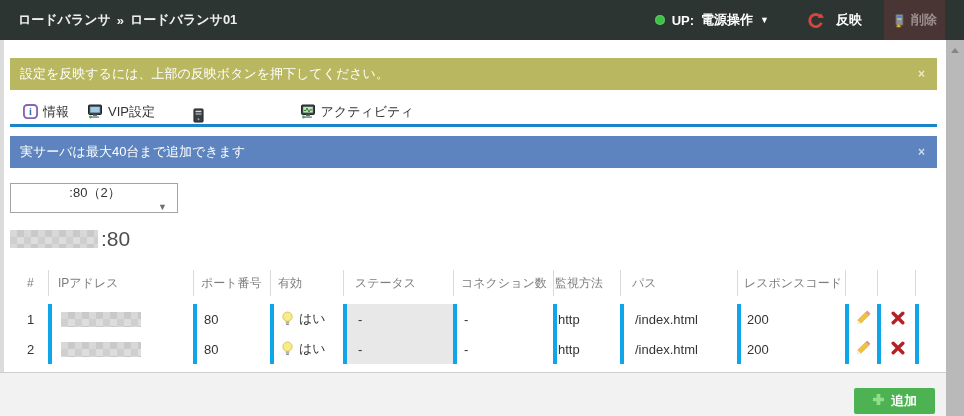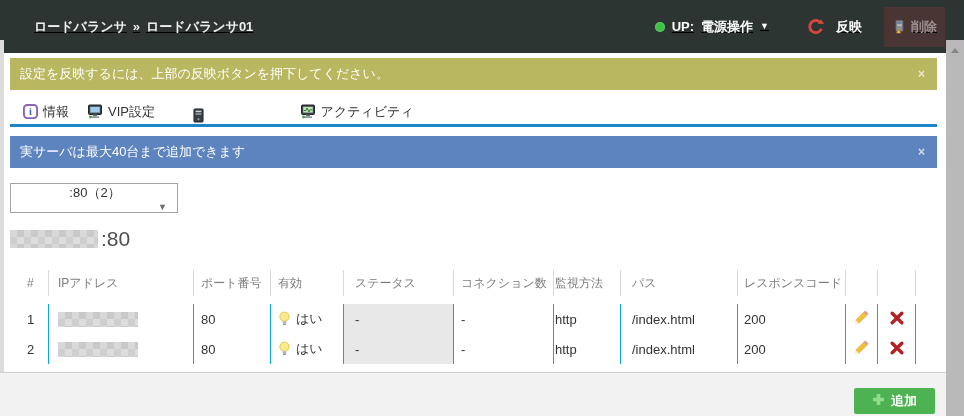--- a/index.html
+++ b/index.html
@@ -1,22 +1,22 @@
 <!DOCTYPE html>
 <html><head>
 <meta charset="utf-8">
 <style>
   * { margin:0; padding:0; box-sizing:border-box; }
   html,body { width:964px; height:416px; }
   body { font-family:"Liberation Sans","DejaVu Sans",sans-serif; background:#fff; }
   .page { position:relative; width:964px; height:416px; overflow:hidden; background:#fff; }
 
   
-  .topbar { position:absolute; top:0; left:0; width:964px; height:53px; background:#2c3531;
-            display:flex; align-items:center; padding-left:34px;text-decoration:underline; }
+  .topbar { position:absolute; top:0; left:0; width:964px; height:40px; background:#2c3531;
+            display:flex; align-items:center; padding-left:18px; }
   .breadcrumb { font-size:13px; font-weight:bold; color:#eef0ee; display:flex; gap:6px; align-items:center; }
   .topbar-right { margin-left:auto; display:flex; align-items:center; height:100%; }
   .power-group { display:flex; align-items:center; gap:7px; font-size:13px; font-weight:bold; color:#fff; cursor:pointer; }
   .status-dot { width:10px; height:10px; border-radius:50%; background:#3fbf48; box-shadow:0 0 2px #7fe084 inset; }
   .caret { font-size:9px; line-height:1; }
   .apply-group { display:flex; align-items:center; gap:12px; margin-left:38px; font-size:13px; font-weight:bold; color:#fff; cursor:pointer; }
   .delete-btn { margin-left:22px; margin-right:19px; width:61px; height:40px; background:#493634; border:none;
                 display:flex; align-items:center; justify-content:center; gap:5px;
                 color:#9b8e8c; font-size:13px; font-weight:bold; cursor:pointer; font-family:inherit; }
 
@@ -59,21 +59,21 @@
   .heading { position:absolute; top:226px; left:10px; height:26px; display:flex; align-items:center;
              font-size:21px; color:#4f4f4f; }
 
   
   .thead { position:absolute; top:270px; left:10px; width:927px; height:26px; display:flex;
            font-size:12px; color:#7d7d7d; }
   .thead .cell { border-left:1px solid #d9d9d9; }
   .thead .c0 { border-left:none; }
   .tbody { position:absolute; top:304px; left:10px; width:927px; }
   .trow { display:flex; height:30px; font-size:13px; color:#333; }
-  .trow .cell { border-left:1px solid #0ea5e9; }
+  .trow .cell { border-left:4px solid #0ea5e9; }
   .trow .c0 { border-left:none; }
   .cell { display:flex; align-items:center; padding-left:8px; overflow:hidden; }
   .c0 { width:38px; padding-left:17px; }
   .c1 { width:145px; padding-left:9px; }
   .c2 { width:77px; padding-left:7px; }
   .c3 { width:73px; padding-left:7px; }
   .c4 { width:110px; padding-left:11px; }
   .c5 { width:100px; padding-left:7px; }
   .c6 { width:67px; padding-left:1px; }
   .c7 { width:117px; padding-left:11px; }

